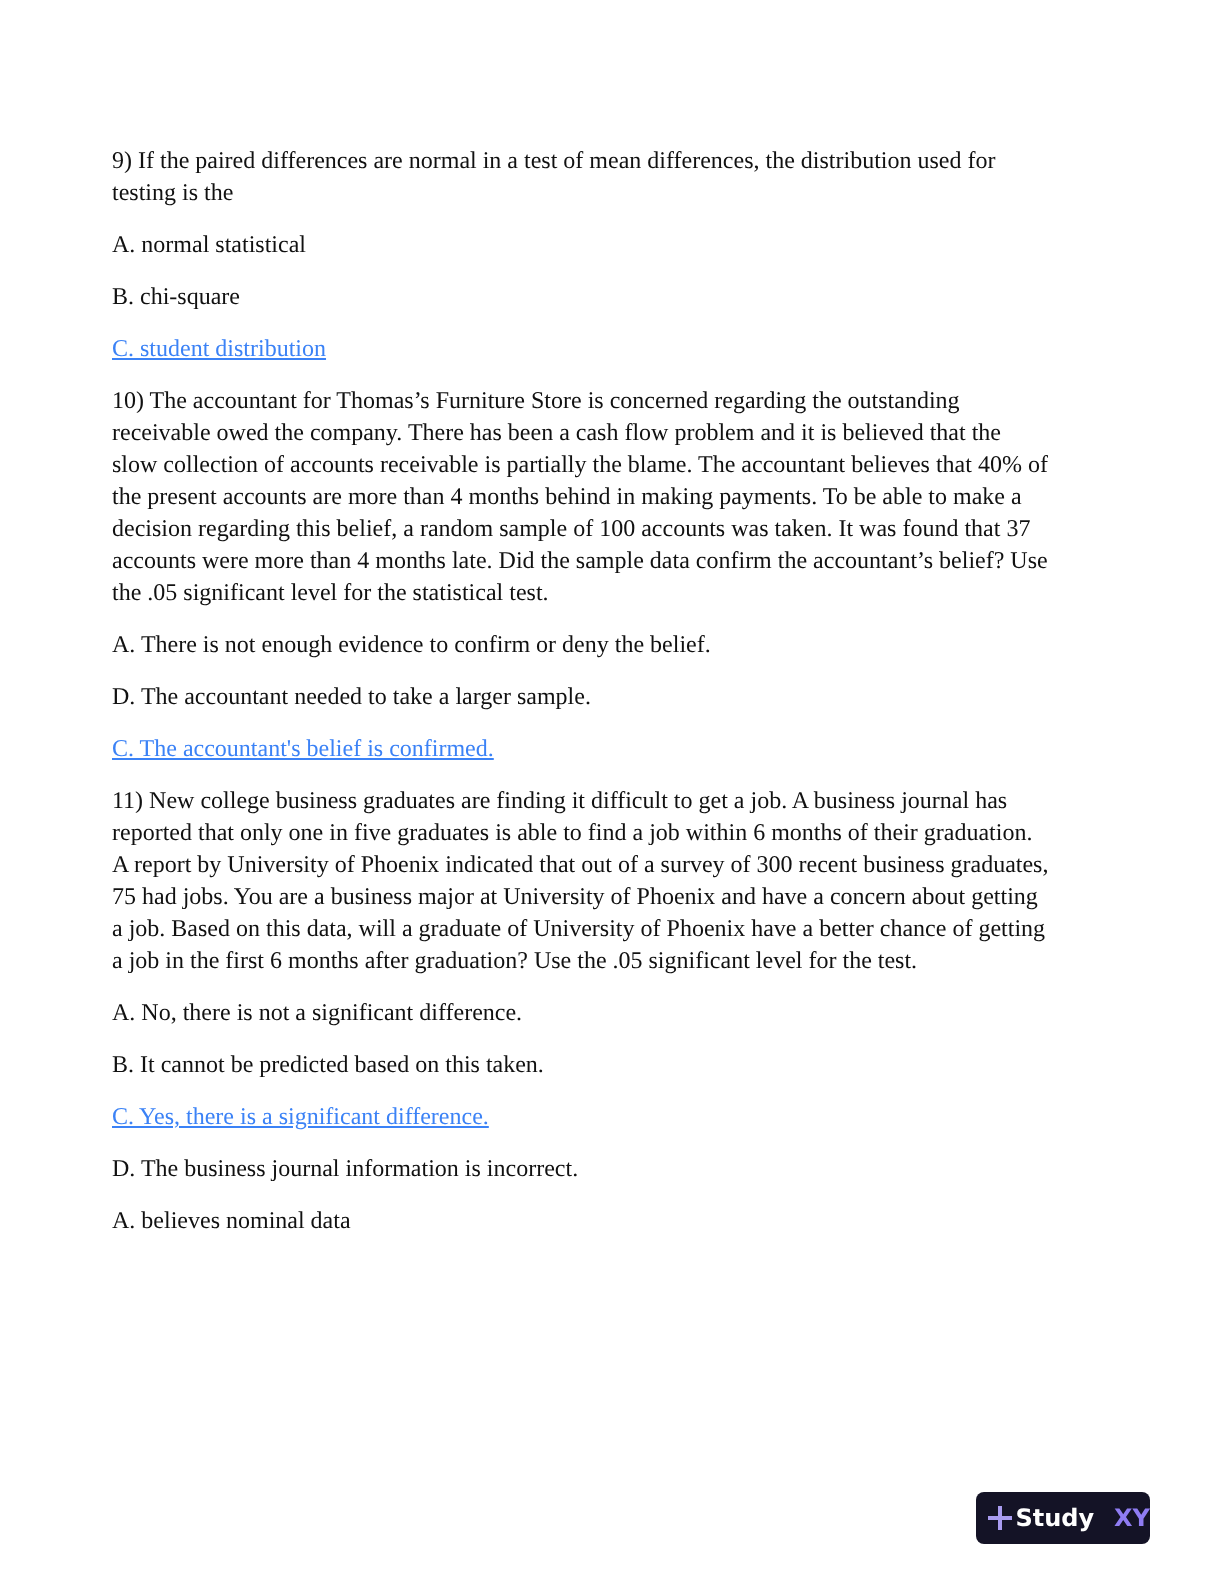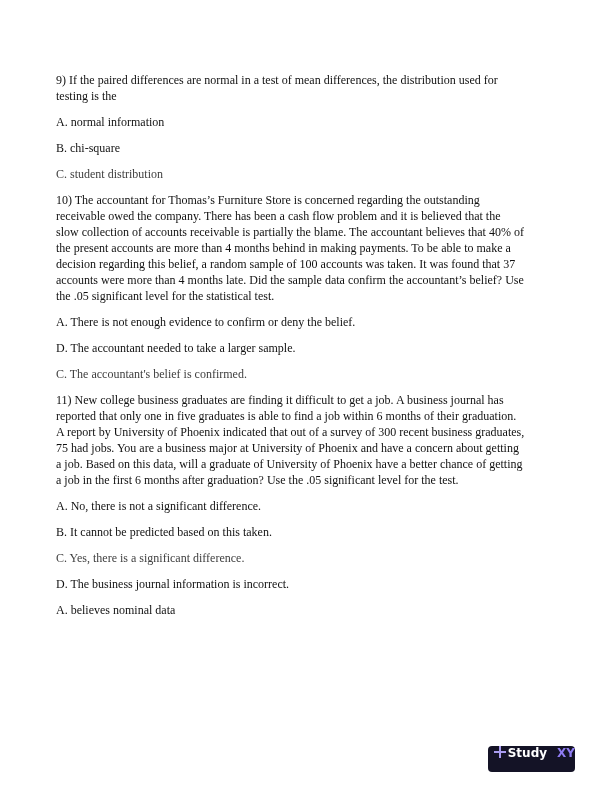--- a/index.html
+++ b/index.html
@@ -23,31 +23,33 @@
       font-size: 12px;
       line-height: 16px;
     }
     .q {
       margin: 0 0 10px 0;
     }
     .opt {
       margin: 0 0 10px 0;
     }
     .opt.correct {
-      color: #404040;
+      color: #3b82f6;
+      text-decoration: underline;
     }
     .logo {
       position: absolute;
       left: 488px;
       top: 746px;
       width: 87px;
       height: 26px;
       background: #141326;
       border-radius: 4px;
       display: flex;
+      align-items: center;
       font-family: "DejaVu Sans", "Liberation Sans", sans-serif;
       font-weight: bold;
       font-size: 12px;
       color: #ffffff;
       box-sizing: border-box;
       padding-left: 6px;
     }
     .logo .plus {
       display: inline-block;
       position: relative;
@@ -70,21 +72,21 @@
       color: #8f7cf2;
       margin-left: 10px;
     }
   </style>
 </head>
 <body>
 
 <div class="page">
 
   <p class="q">9) If the paired differences are normal in a test of mean differences, the distribution used for testing is the</p>
-  <p class="opt">A. normal information</p>
+  <p class="opt">A. normal statistical</p>
   <p class="opt">B. chi-square</p>
   <p class="opt correct">C. student distribution</p>
 
   <p class="q">10) The accountant for Thomas’s Furniture Store is concerned regarding the outstanding receivable owed the company. There has been a cash flow problem and it is believed that the slow collection of accounts receivable is partially the blame. The accountant believes that 40% of the present accounts are more than 4 months behind in making payments. To be able to make a decision regarding this belief, a random sample of 100 accounts was taken. It was found that 37 accounts were more than 4 months late. Did the sample data confirm the accountant’s belief? Use the .05 significant level for the statistical test.</p>
   <p class="opt">A. There is not enough evidence to confirm or deny the belief.</p>
   <p class="opt">D. The accountant needed to take a larger sample.</p>
   <p class="opt correct">C. The accountant's belief is confirmed.</p>
 
   <p class="q">11) New college business graduates are finding it difficult to get a job. A business journal has reported that only one in five graduates is able to find a job within 6 months of their graduation. A report by University of Phoenix indicated that out of a survey of 300 recent business graduates, 75 had jobs. You are a business major at University of Phoenix and have a concern about getting a job. Based on this data, will a graduate of University of Phoenix have a better chance of getting a job in the first 6 months after graduation? Use the .05 significant level for the test.</p>
   <p class="opt">A. No, there is not a significant difference.</p>

